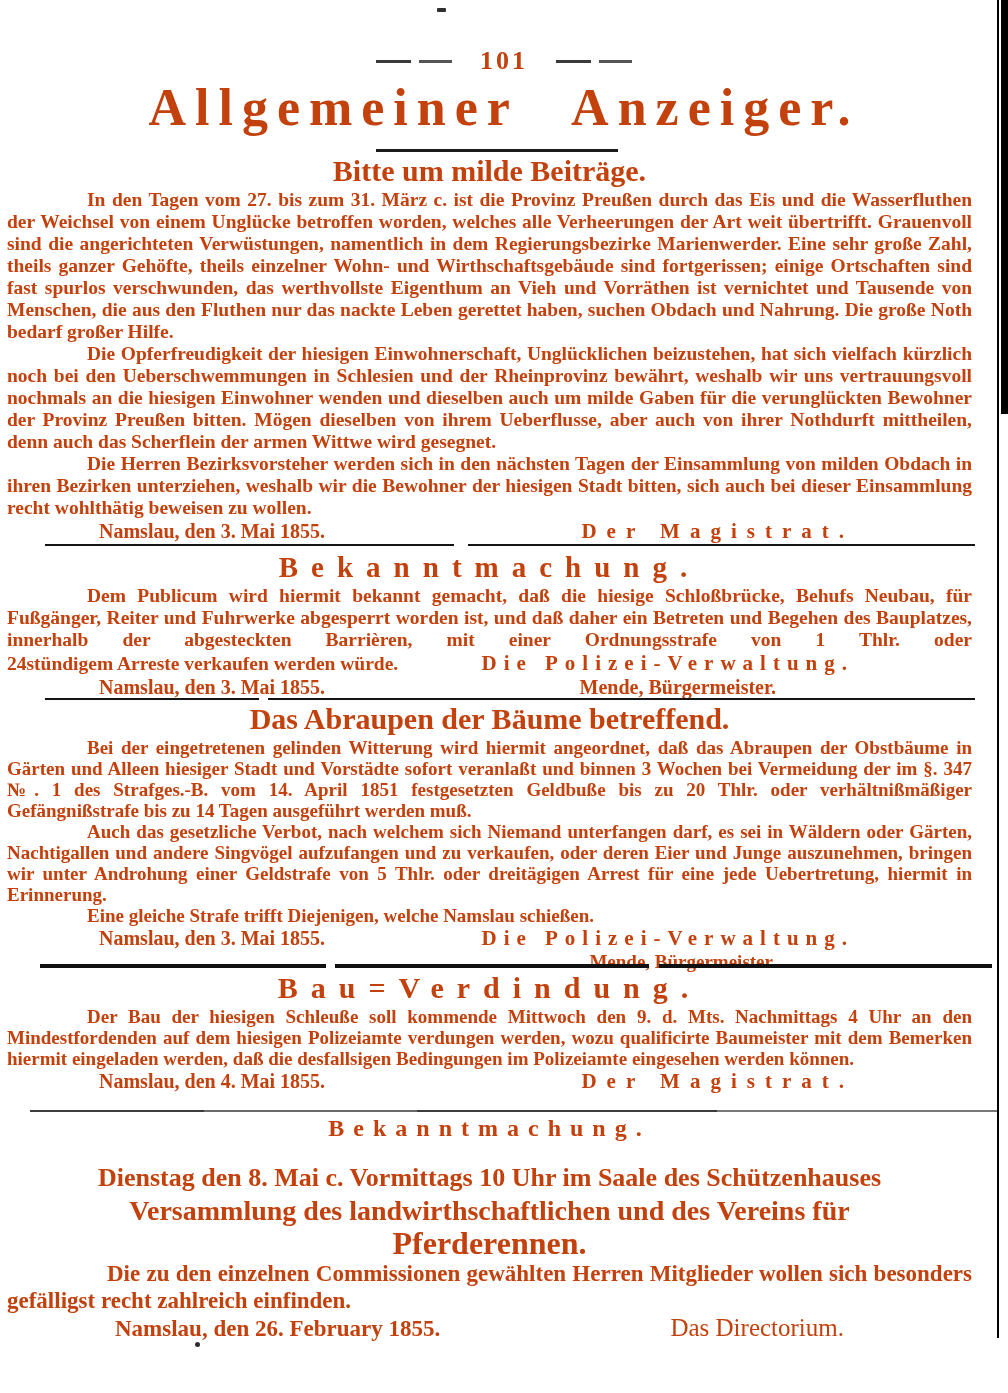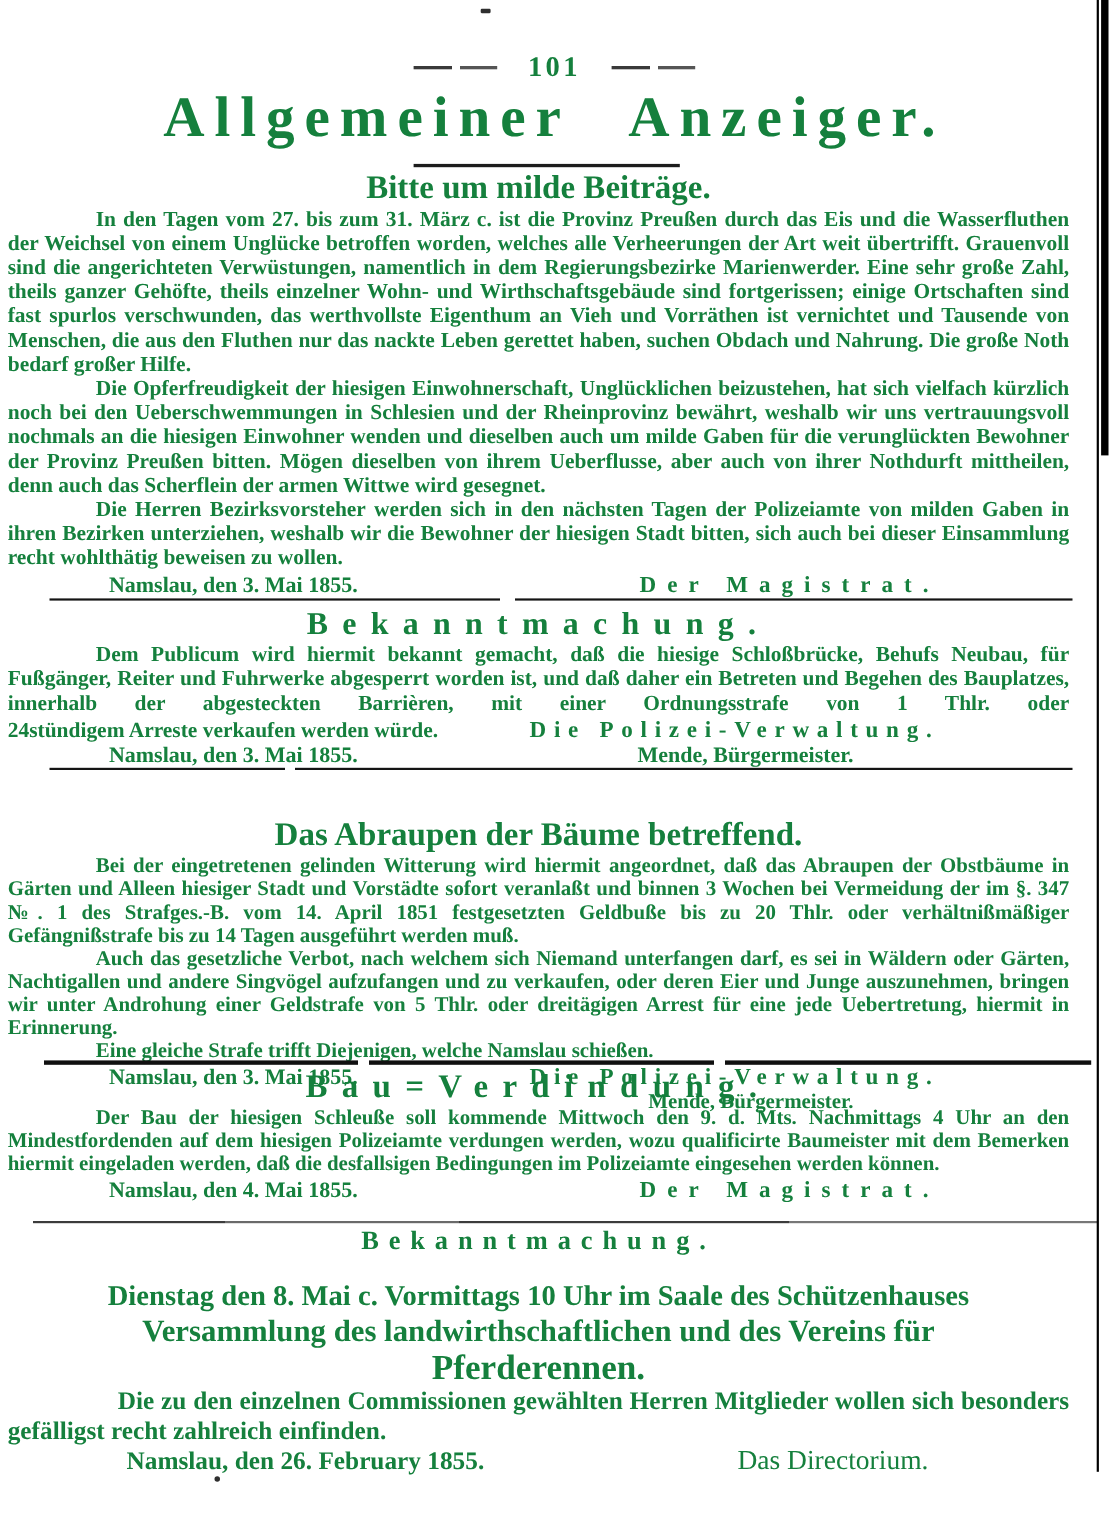--- a/index.html
+++ b/index.html
@@ -1,18 +1,18 @@
 <!DOCTYPE html>
 <html><head>
 <meta charset="utf-8">
 <style>
   html,body{margin:0;padding:0;background:#ffffff;}
   .page{
     position:relative;width:1008px;height:1393px;background:#ffffff;
-    font-family:"Liberation Serif","DejaVu Serif",serif;color:#15803d;overflow:hidden;
+    font-family:"Liberation Serif","DejaVu Serif",serif;color:#c2410c;overflow:hidden;
   }
   
   .pagenum-row{position:absolute;top:46px;left:0;width:100%;text-align:center;}
   .pagenum{font-size:26px;font-weight:bold;letter-spacing:3px;vertical-align:middle;}
   .dash{display:inline-block;vertical-align:middle;height:3px;width:76px;margin:0 28px;
         background:linear-gradient(90deg,#3a3a3a 0 46%,transparent 46% 56%,#555 56% 100%);}
   .masthead{position:absolute;top:78px;left:0;width:100%;margin:0;text-align:center;
     font-size:52px;font-weight:bold;letter-spacing:9px;word-spacing:34px;white-space:nowrap;}
   .masthead-rule{position:absolute;top:149px;left:376px;width:242px;height:3px;background:#1c1c1c;}
   
@@ -65,21 +65,21 @@
     <span class="dash"></span><span class="pagenum">101</span><span class="dash"></span>
   </div>
 
   <h1 class="masthead">Allgemeiner Anzeiger.</h1>
   <div class="masthead-rule"></div>
 
   <section class="lh22" style="top:153px;">
     <h2 class="h-big">Bitte um milde Beiträge.</h2>
     <p class="body">In den Tagen vom 27. bis zum 31. März c. ist die Provinz Preußen durch das Eis und die Wasserfluthen der Weichsel von einem Unglücke betroffen worden, welches alle Verheerungen der Art weit übertrifft.  Grauenvoll sind die angerichteten Verwüstungen, namentlich in dem Regierungsbezirke Marienwerder.  Eine sehr große Zahl, theils ganzer Gehöfte, theils einzelner Wohn- und Wirthschaftsgebäude sind fortgerissen; einige Ortschaften sind fast spurlos verschwunden, das werthvollste Eigenthum an Vieh und Vorräthen ist vernichtet und Tausende von Menschen, die aus den Fluthen nur das nackte Leben gerettet haben, suchen Obdach und Nahrung.  Die große Noth bedarf großer Hilfe.</p>
     <p class="body">Die Opferfreudigkeit der hiesigen Einwohnerschaft, Unglücklichen beizustehen, hat sich vielfach kürzlich noch bei den Ueberschwemmungen in Schlesien und der Rheinprovinz bewährt, weshalb wir uns vertrauungsvoll nochmals an die hiesigen Einwohner wenden und dieselben auch um milde Gaben für die verunglückten Bewohner der Provinz Preußen bitten.  Mögen dieselben von ihrem Ueberflusse, aber auch von ihrer Nothdurft mittheilen, denn auch das Scherflein der armen Wittwe wird gesegnet.</p>
-    <p class="body">Die Herren Bezirksvorsteher werden sich in den nächsten Tagen der Polizeiamte von milden Gaben in ihren Bezirken unterziehen, weshalb wir die Bewohner der hiesigen Stadt bitten, sich auch bei dieser Einsammlung recht wohlthätig beweisen zu wollen.</p>
+    <p class="body">Die Herren Bezirksvorsteher werden sich in den nächsten Tagen der Einsammlung von milden Obdach in ihren Bezirken unterziehen, weshalb wir die Bewohner der hiesigen Stadt bitten, sich auch bei dieser Einsammlung recht wohlthätig beweisen zu wollen.</p>
     <div class="sigrow">
       <span class="date">Namslau, den 3. Mai 1855.</span>
       <span class="sig-wide">Der Magistrat.</span>
     </div>
   </section>
 
   <div class="rule rule-a"></div>
 
   <section class="lh22" style="top:551px;">
     <h2 class="h-sp">Bekanntmachung.</h2>
@@ -89,21 +89,21 @@
       <span class="sig-auth">Die Polizei-Verwaltung.</span>
     </div>
     <div class="sigrow">
       <span class="date">Namslau, den 3. Mai 1855.</span>
       <span class="sig-name">Mende, Bürgermeister.</span>
     </div>
   </section>
 
   <div class="rule rule-b"></div>
 
-  <section class="lh21" style="top:743px;">
+  <section class="lh21" style="top:703px;">
     <h2 class="h-big" style="line-height:32px;margin-bottom:2px;">Das Abraupen der Bäume betreffend.</h2>
     <p class="body">Bei der eingetretenen gelinden Witterung wird hiermit angeordnet, daß das Abraupen der Obstbäume in Gärten und Alleen hiesiger Stadt und Vorstädte sofort veranlaßt und binnen 3 Wochen bei Vermeidung der im §. 347 №. 1 des Strafges.-B. vom 14. April 1851 festgesetzten Geldbuße bis zu 20 Thlr. oder verhältnißmäßiger Gefängnißstrafe bis zu 14 Tagen ausgeführt werden muß.</p>
     <p class="body">Auch das gesetzliche Verbot, nach welchem sich Niemand unterfangen darf, es sei in Wäldern oder Gärten, Nachtigallen und andere Singvögel aufzufangen und zu verkaufen, oder deren Eier und Junge auszunehmen, bringen wir unter Androhung einer Geldstrafe von 5 Thlr. oder dreitägigen Arrest für eine jede Uebertretung, hiermit in Erinnerung.</p>
     <p class="body" style="text-align:left;">Eine gleiche Strafe trifft Diejenigen, welche Namslau schießen.</p>
     <div class="sigrow">
       <span class="date">Namslau, den 3. Mai 1855.</span>
       <span class="sig-auth">Die Polizei-Verwaltung.</span>
     </div>
     <div class="signer-row">
       <span class="sig-name" style="font-size:19px;">Mende, Bürgermeister.</span>

